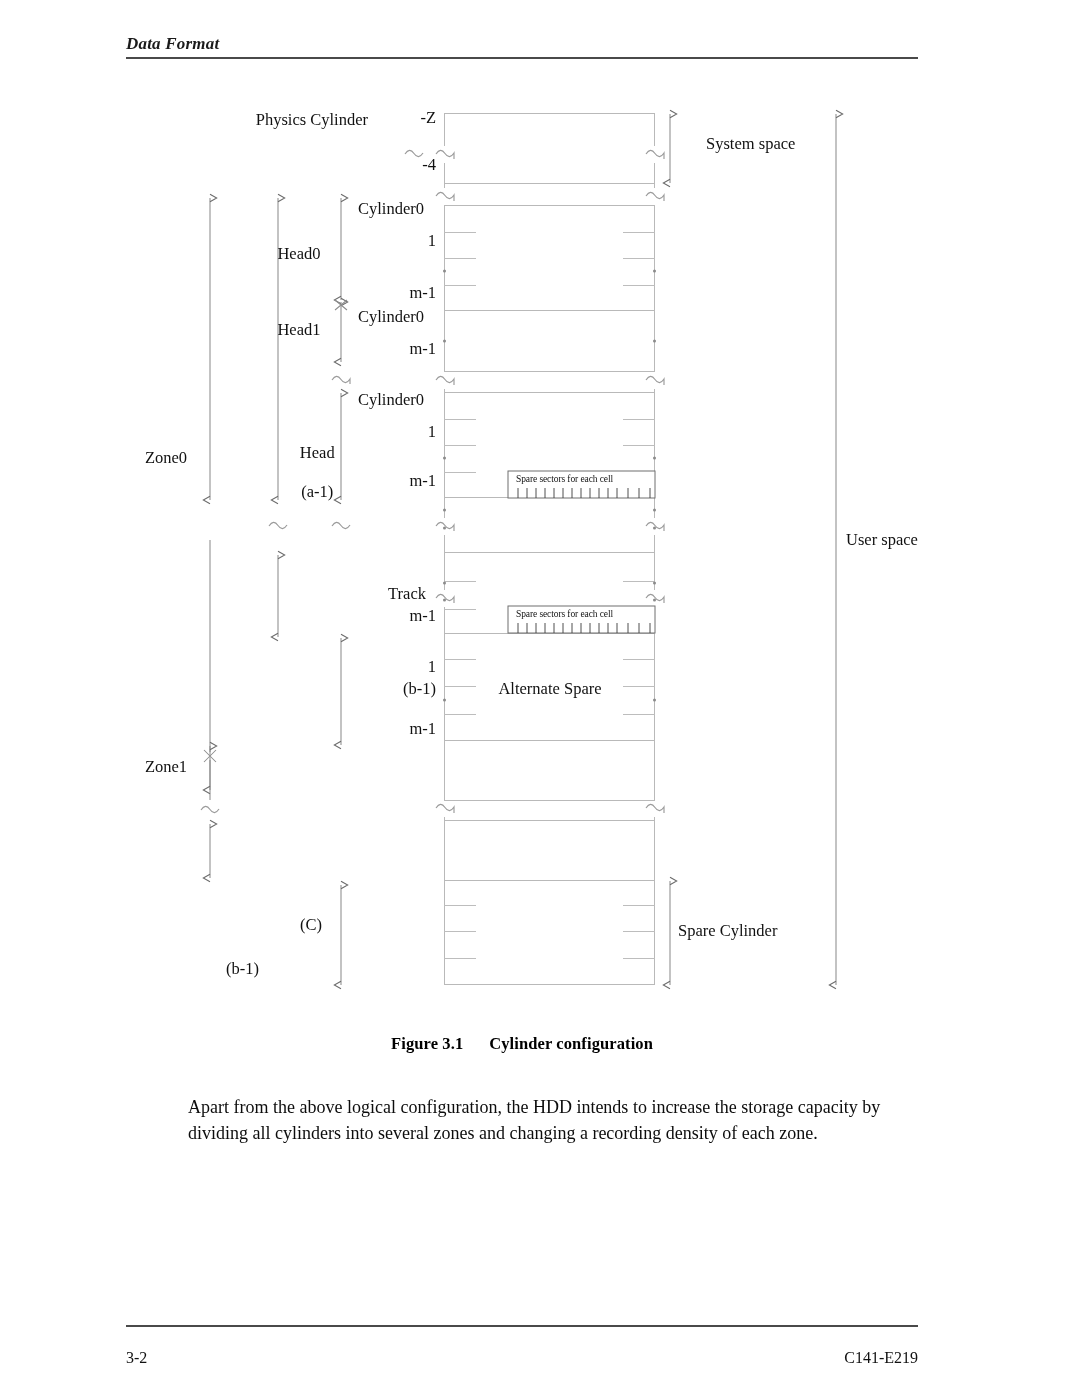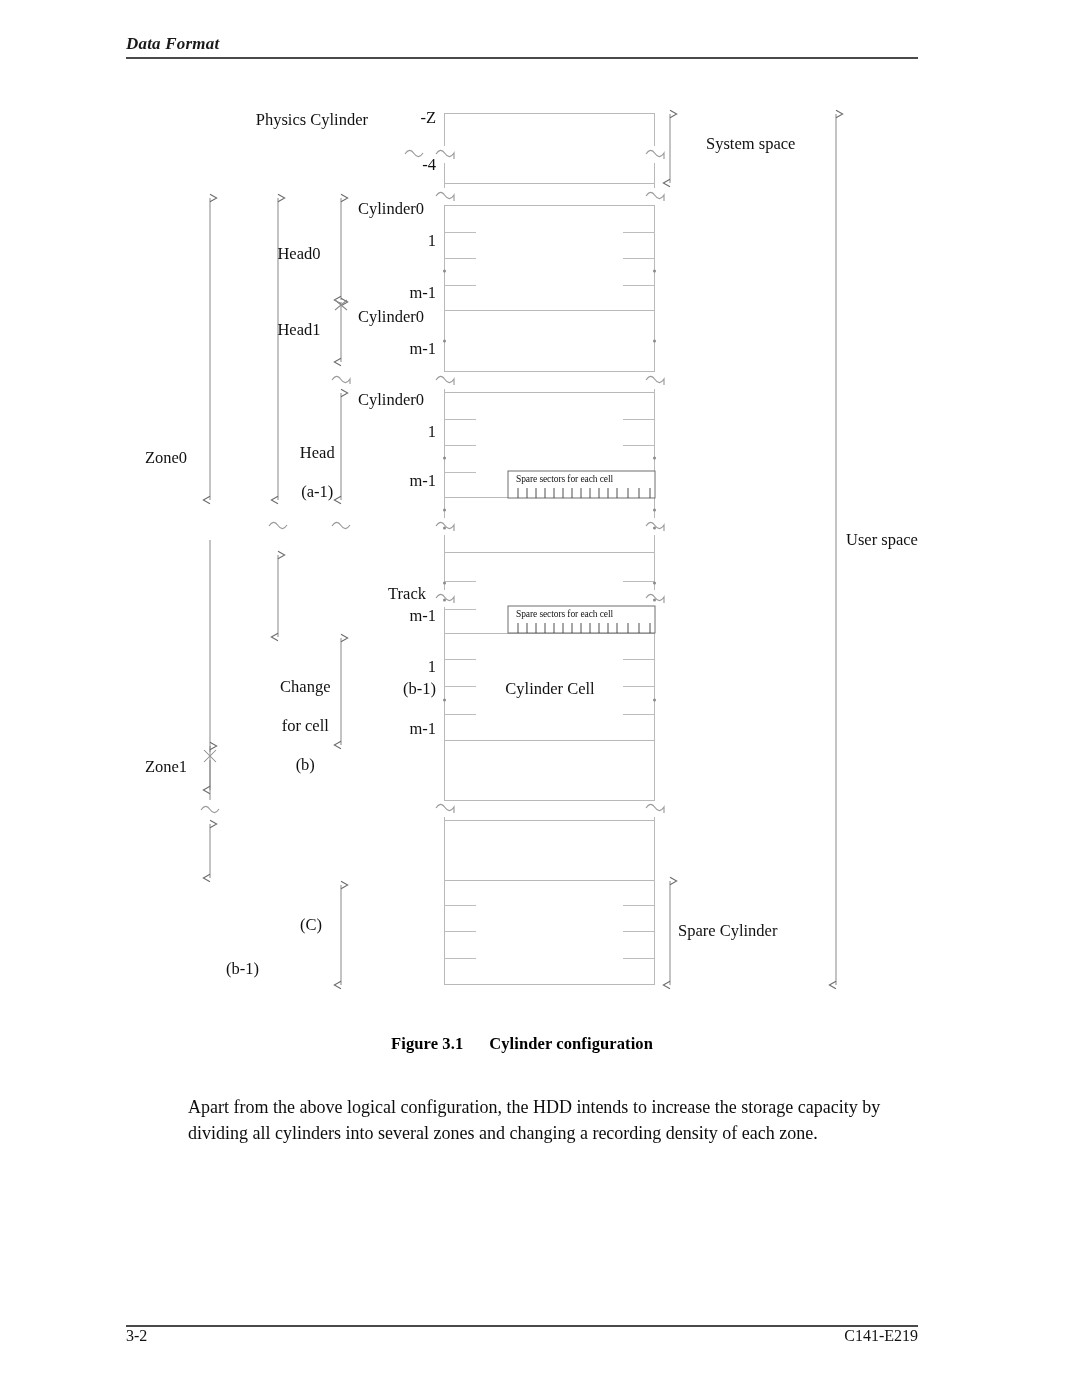--- a/index.html
+++ b/index.html
@@ -24,21 +24,21 @@
     letter-spacing: .2px; padding-bottom: 3px; color: #1a1a1a;
   }
   .rule {
     height: 2px; background: #4a4a4a; width: 100%;
   }
   .page-footer {
     position: absolute; left: 126px; top: 1325px; width: 792px;
   }
   .footer-row {
     display: flex; justify-content: space-between; align-items: baseline;
-    padding-top: 0; font-size: 16px; color: #111;
+    padding-top: 22px; font-size: 16px; color: #111;
   }
 
   
   .figure {
     position: absolute; left: 0; top: 0; width: 1080px; height: 1010px;
   }
   .fig svg { display: block; }
 
   .caption {
     position: absolute; left: 126px; top: 1034px; width: 792px;
@@ -291,25 +291,20 @@
   <div class="lbl c" style="left:118px; top:448px; width:96px;">Zone0</div>
   <div class="lbl c" style="left:118px; top:757px; width:96px;">Zone1</div>
 
   <div class="lbl c" style="left:262px; top:244px; width:74px;">Head0</div>
   <div class="lbl c" style="left:262px; top:320px; width:74px;">Head1</div>
   <div class="lbl c" style="left:272px; top:424px; width:74px;">
     <span>Head</span><br>
     <span>(a-1)</span>
   </div>
 
-  <div class="lbl c" style="left:250px; top:658px; width:94px;">
-    <span>Change</span><br>
-    <span>for cell</span><br>
-    <span>(b)</span>
-  </div>
 
   <div class="lbl r" style="left:230px; top:915px; width:92px;">(C)</div>
   <div class="lbl" style="left:226px; top:959px;">(b-1)</div>
 
   <div class="lbl r" style="left:360px; top:108px; width:76px;">-Z</div>
   <div class="lbl r" style="left:360px; top:155px; width:76px;">-4</div>
 
   <div class="lbl" style="left:358px; top:199px;">Cylinder0</div>
   <div class="lbl r" style="left:360px; top:231px; width:76px;">1</div>
   <div class="lbl r" style="left:360px; top:283px; width:76px;">m-1</div>
@@ -323,21 +318,21 @@
 
   <div class="lbl r" style="left:350px; top:584px; width:76px;">Track</div>
   <div class="lbl r" style="left:360px; top:606px; width:76px;">m-1</div>
 
   <div class="lbl r" style="left:360px; top:657px; width:76px;">1</div>
   <div class="lbl r" style="left:360px; top:679px; width:76px;">(b-1)</div>
   <div class="lbl r" style="left:360px; top:719px; width:76px;">m-1</div>
 
   <div class="tiny" style="left:516px; top:474px;">Spare sectors for each cell</div>
   <div class="tiny" style="left:516px; top:609px;">Spare sectors for each cell</div>
-  <div class="lbl c" style="left:470px; top:679px; width:160px;">Cylinder Cell</div>
+  <div class="lbl c" style="left:470px; top:679px; width:160px;">Alternate Spare</div>
 
   <div class="lbl" style="left:690px; top:134px;margin-left:16px;">System space</div>
   <div class="lbl" style="left:846px; top:530px;">User space</div>
   <div class="lbl" style="left:678px; top:921px;">Spare Cylinder</div>
 </div>
 
 <div class="caption">
   <span class="capnum">Figure 3.1</span><span>Cylinder configuration</span>
 </div>
 

